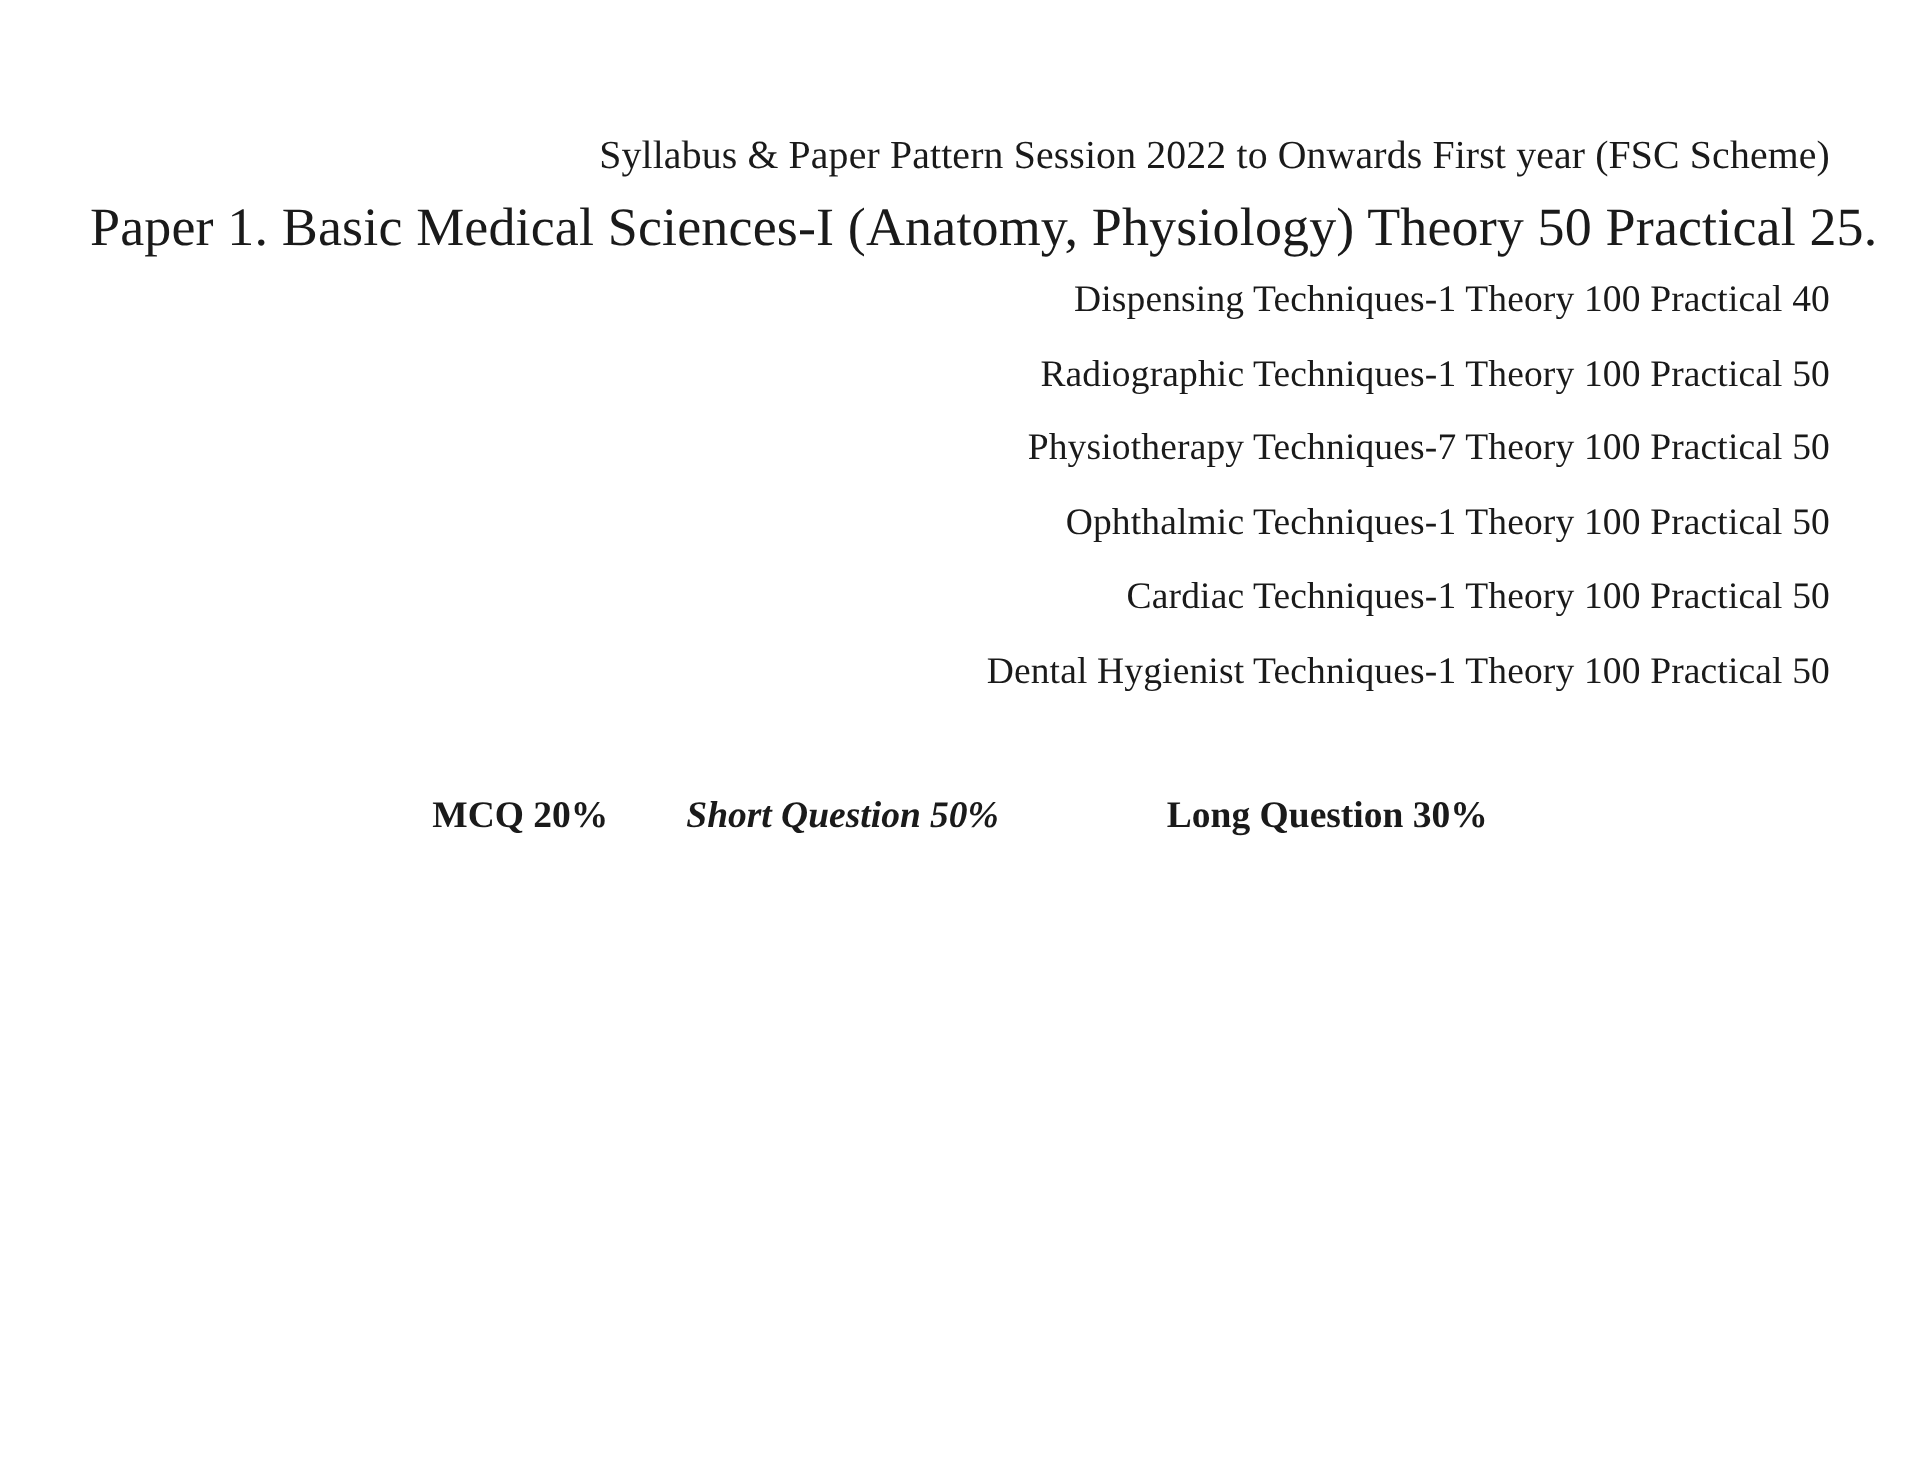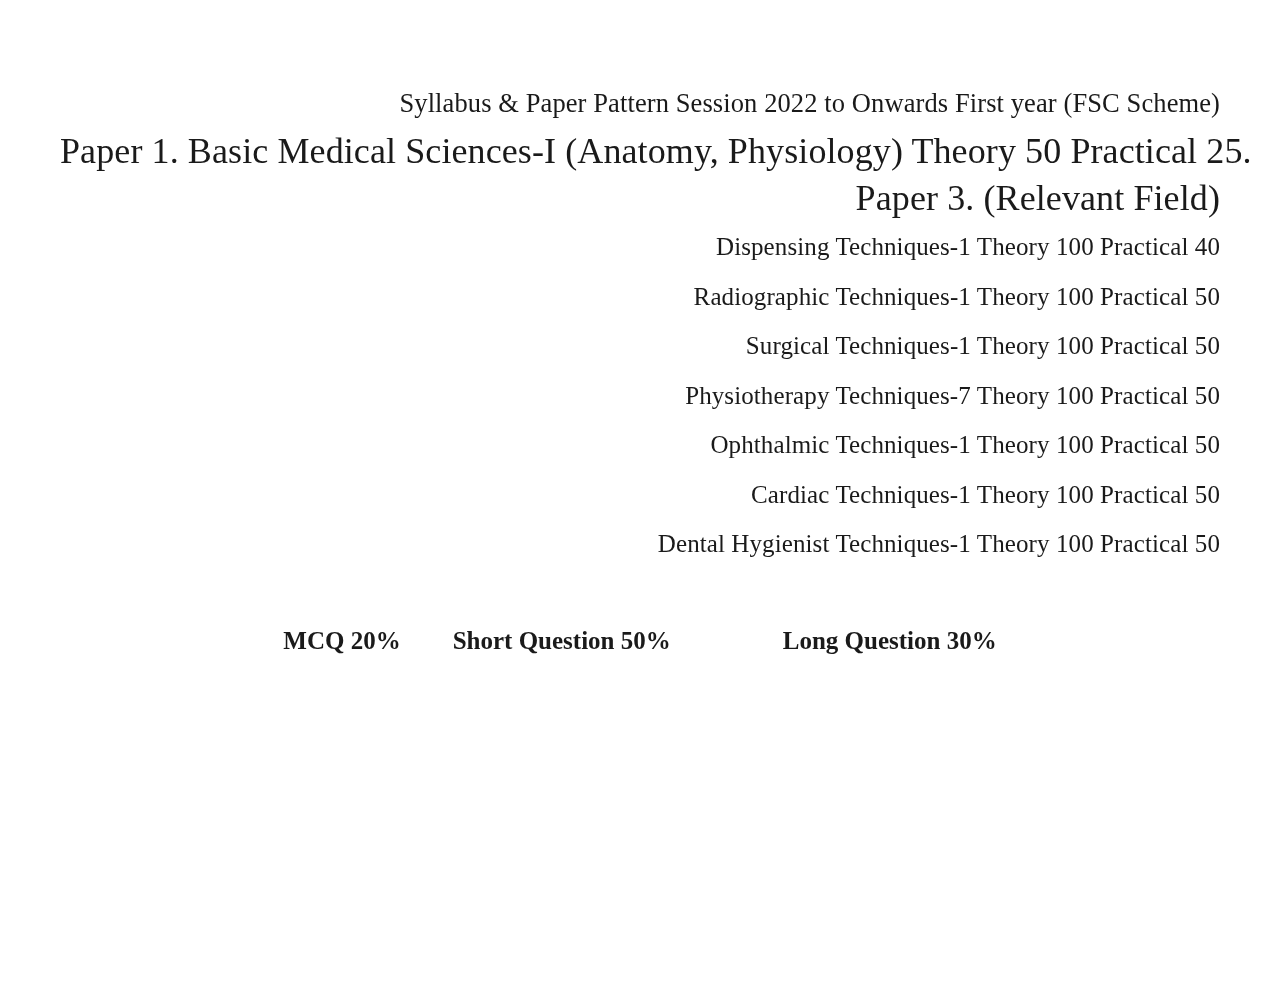--- a/index.html
+++ b/index.html
@@ -50,35 +50,33 @@
     align-items: flex-start;
     font-weight: bold;
     font-size: 25px;
     line-height: 40px;
     margin-top: 2px;
   }
   .marks-row .seg {
     white-space: nowrap;
   }
   .seg-mcq { margin-right: 52px; }
-  .seg-short { margin-right: 112px; }
+  .seg-short { margin-right: 112px; font-style: italic; }
 </style>
 </head>
 <body>
 
 <div class="page">
 
   <div class="doc-line title-line">Syllabus &amp; Paper Pattern Session 2022 to Onwards First year (FSC Scheme)</div>
 
   <div class="doc-line paper-line">Paper 1. Basic Medical Sciences-I (Anatomy, Physiology) Theory 50 Practical 25.</div>
-  <div class="doc-line paper-line">Paper 3. (Relevant Field)</div>
 
   <div class="doc-line course-line">Dispensing Techniques-1 Theory 100 Practical 40</div>
   <div class="doc-line course-line">Radiographic Techniques-1 Theory 100 Practical 50</div>
-  <div class="doc-line course-line">Surgical Techniques-1 Theory 100 Practical 50</div>
   <div class="doc-line course-line">Physiotherapy Techniques-7 Theory 100 Practical 50</div>
   <div class="doc-line course-line">Ophthalmic Techniques-1 Theory 100 Practical 50</div>
   <div class="doc-line course-line">Cardiac Techniques-1 Theory 100 Practical 50</div>
   <div class="doc-line course-line">Dental Hygienist Techniques-1 Theory 100 Practical 50</div>
 
   <div class="spacer"></div>
 
   <div class="marks-row">
     <span class="seg seg-mcq">MCQ 20%</span>
     <span class="seg seg-short">Short Question 50%</span>

